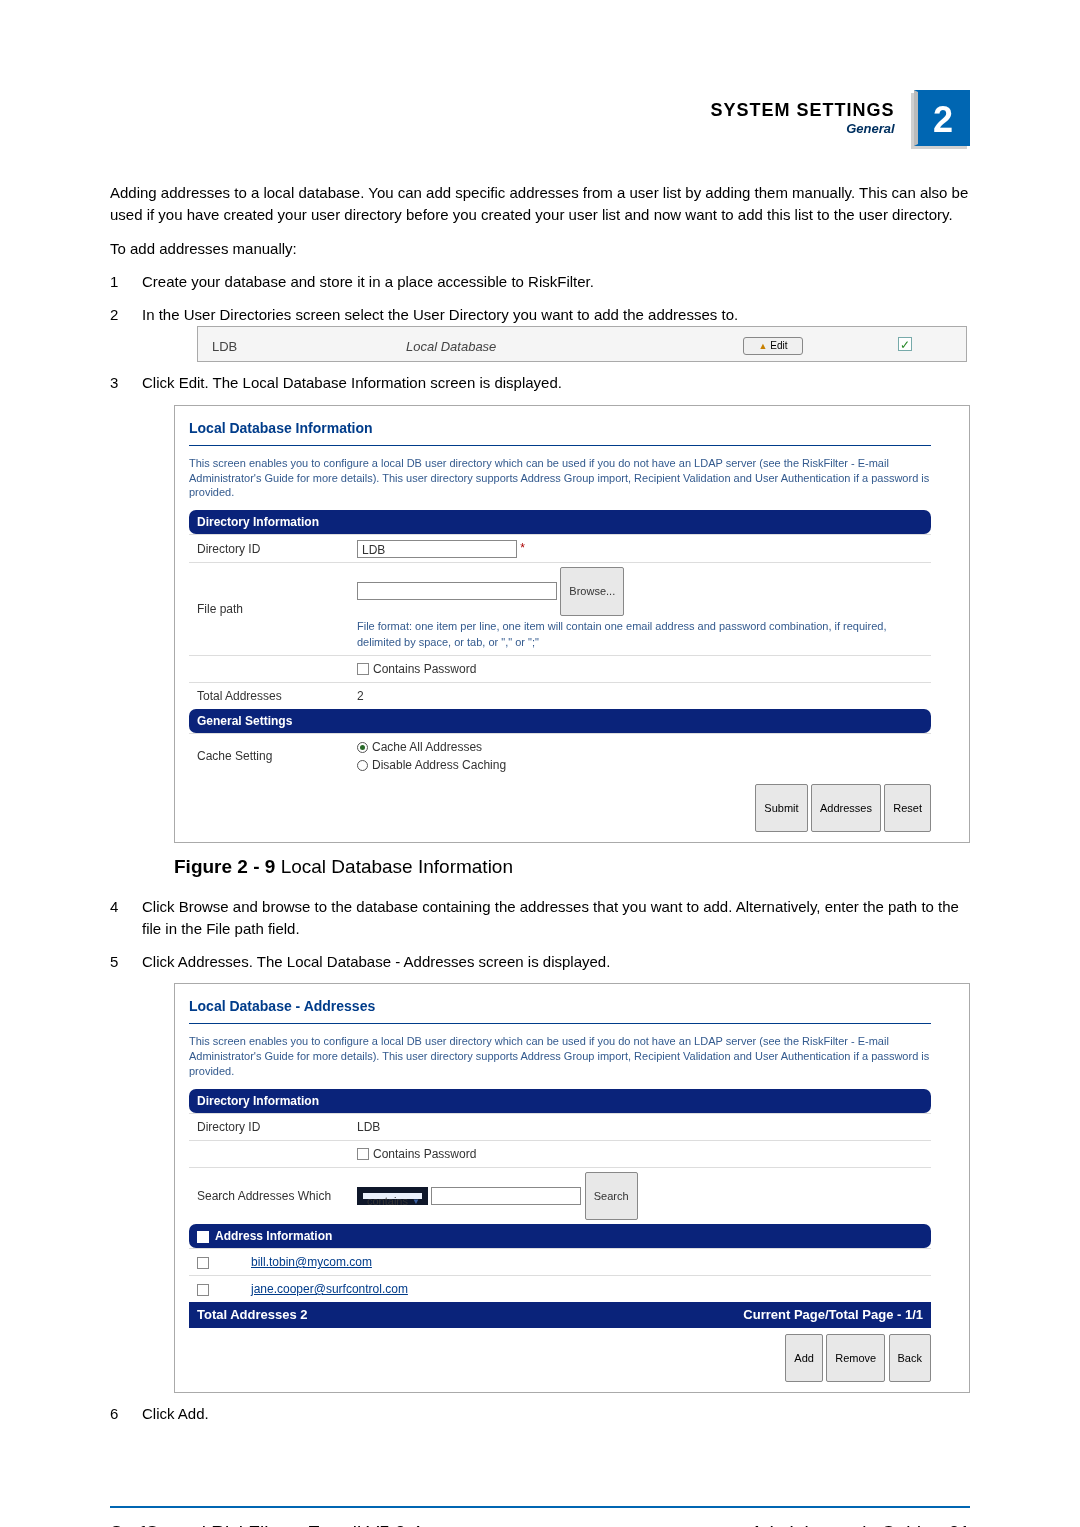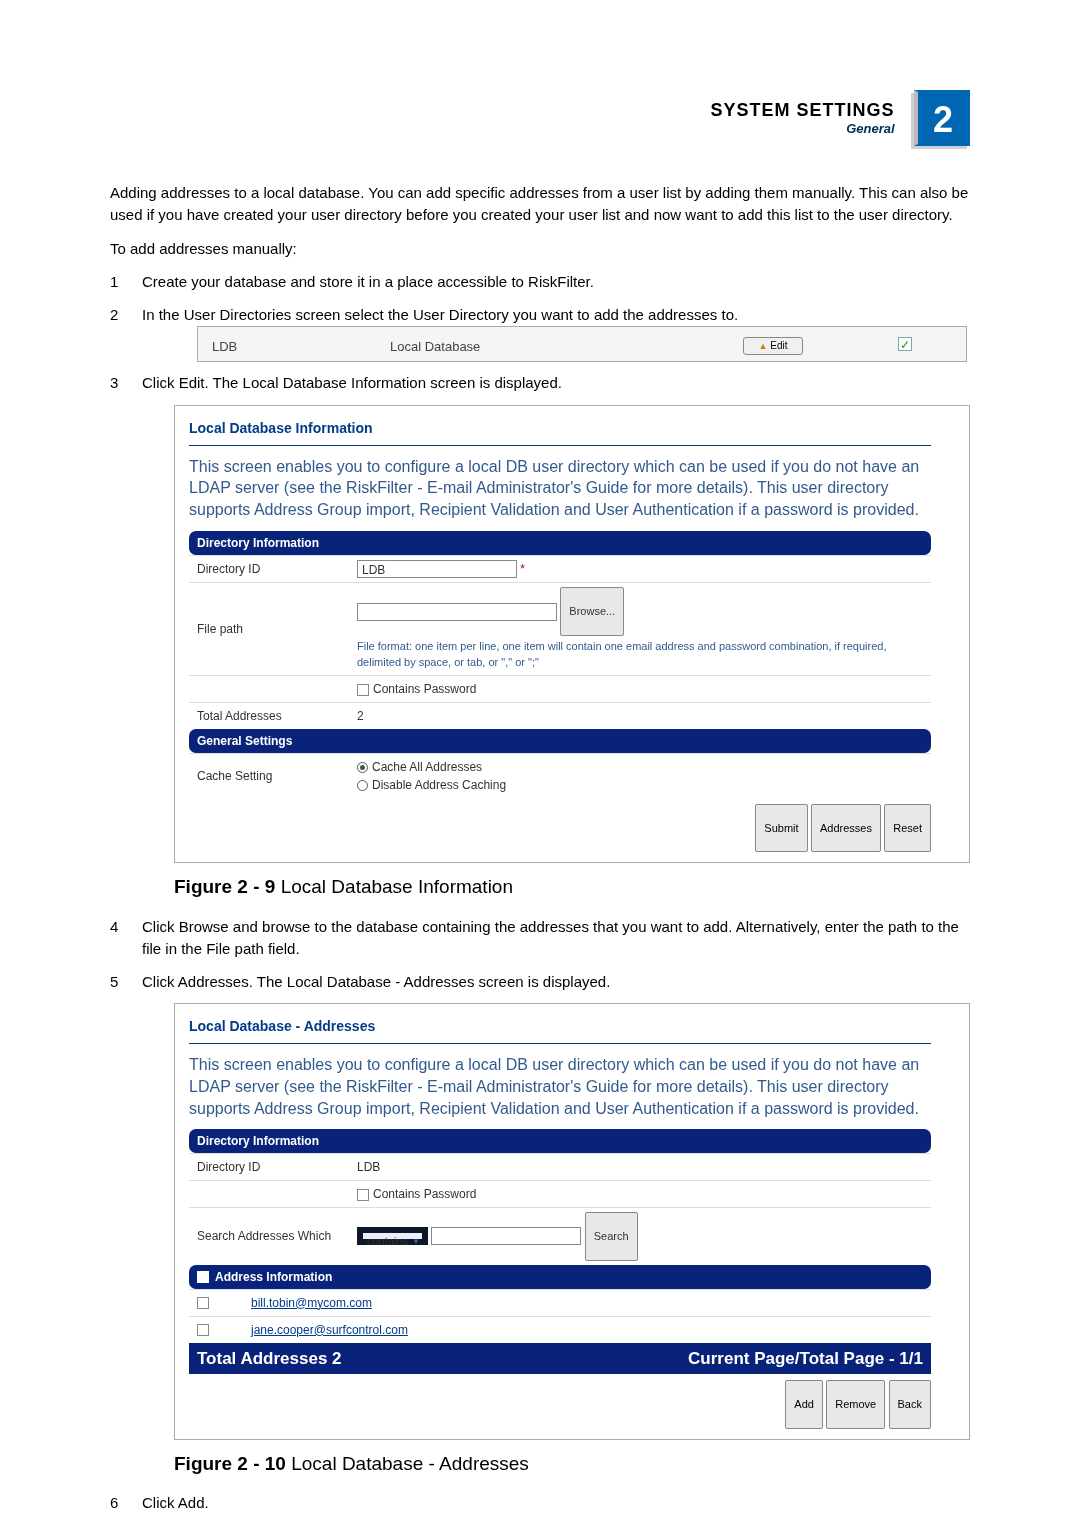--- a/index.html
+++ b/index.html
@@ -16,43 +16,43 @@
   ol.steps > li { counter-increment: step; margin-bottom: 10px; padding-left: 32px; position: relative; }
   ol.steps > li::before { content: counter(step); position: absolute; left: 0; top: 0; }
   .fig-caption { font-size: 19px; margin: 10px 0 14px 32px; }
   .fig-caption .fb { font-weight: bold; }
   .screenshot-outer { margin: 10px 0 6px 32px; border: 1px solid #aaa; background:#fff; }
 
   
   .ss1 { margin-left: 55px; border: 1px solid #aaa; background: #f5f5f5; height: 36px; width: 770px; position: relative; margin-bottom: 6px; }
   .ss1 .txt { position:absolute; font-size: 13px; color:#444; top: 10px; }
   .ss1 .ldb { left: 14px; }
-  .ss1 .ld { left: 192px; }
+  .ss1 .ld { left: 208px; font-style: italic; }
   .ss1 .editbtn { position:absolute; top:10px; left: 545px; width:60px; height:18px; border:1px solid #888; border-radius:3px; background:#f0f0f0; font-size:10px; text-align:center; line-height:16px; color:#000; }
   .ss1 .editbtn::before { content:"\25B2"; color:#c88000; font-size:9px; margin-right:3px; }
   .ss1 .chk { position:absolute; top:10px; left:700px; width:14px; height:14px; border:1px solid #7aa; background:#fff; }
   .ss1 .chk::after { content:"\2713"; color:#2a8a2a; font-size:12px; position:absolute; top:-2px; left:1px; }
 
   
   .panel { width: 770px; padding: 12px 14px 10px 14px; font-size: 12px; }
   .panel-title { color: #003c8a; font-size: 14px; font-weight: bold; padding-bottom: 6px; border-bottom: 1px solid #003c8a; margin-bottom: 10px; }
-  .panel-desc { font-size: 16px; color: #335a8e; margin-bottom: 10px; line-height: 1.35; }
+  .panel-desc { font-size: 11px; color: #335a8e; margin-bottom: 10px; line-height: 1.35; }
   .section-bar { background: #0a237a; color:#fff; font-weight:bold; font-size:12px; padding:3px 8px;border-radius:7px; }
   table.form { width:100%; border-collapse: collapse; font-size:12px; }
   table.form td { padding:4px 8px; border-top: 1px solid #ddd; vertical-align: middle; color:#333; }
   table.form td.lbl { width:160px; color:#333; }
   .mini-input { border:1px solid #888; background:#fff; height:18px; padding:0 4px; font-size:12px; display:inline-block; vertical-align:middle; }
   .mini-btn { border:1px solid #888; background:#e8e8e8; font-size:11px; padding:15px 8px; border-radius:2px; display:inline-block; vertical-align:middle; }
   .hint { font-size:11px; color:#335a8e; margin-top:2px; }
   .chkbox { display:inline-block; width:12px; height:12px; border:1px solid #888; background:#fff; vertical-align:middle; margin-right:4px; }
   .radio { display:inline-block; width:11px; height:11px; border:1px solid #555; border-radius:50%; vertical-align:middle; margin-right:4px; position:relative; }
   .radio.sel::after { content:""; position:absolute; top:2px; left:2px; width:5px; height:5px; background:#2a6a2a; border-radius:50%; }
   .actions { text-align:right; margin-top:6px; }
   .addr-link { color:#003c8a; text-decoration: underline; font-size:12px;padding-left:36px; }
-  .subbar { background:#0a237a; color:#fff; font-weight:bold; font-size:17px; padding:3px 8px; display:flex; justify-content:space-between; }
+  .subbar { background:#0a237a; color:#fff; font-weight:bold; font-size:13px; padding:3px 8px; display:flex; justify-content:space-between; }
   .subbar .rt { font-weight:bold; }
   .select { border:6px solid #0f172a; background:#eaf0fb; height:18px; font-size:11px; padding:0 14px 0 4px; display:inline-block; position:relative; vertical-align:middle; }
   .select::after { content:"\25BC"; font-size:8px; color:#3a5fa0; position:absolute; right:2px; top:3px; }
   .chk2 { display:inline-block; width:12px; height:12px; border:1px solid #888; background:#fff; vertical-align:middle; margin-right:6px; }
 
   
   .footer-rule { border-top:2px solid #0066b2; margin-top:80px; }
   .footer { display:flex; justify-content:space-between; font-size:19px; padding-top:14px; }
   .footer .admn { color:#000; }
   .footer .pg { margin-left:12px; }
@@ -207,23 +207,20 @@
           </div>
 
           <div class="actions">
             <span class="mini-btn">Add</span>
             <span class="mini-btn">Remove</span>
             <span class="mini-btn">Back</span>
           </div>
         </div>
       </div>
 
-      <div class="fig-caption">
-        <span class="fb">Figure 2 - 10</span><span> Local Database - Addresses</span>
-      </div>
     </li>
 
     <li>
       <span>Click </span><span class="bold">Add</span><span>.</span>
     </li>
   </ol>
 
   <div class="footer-rule"></div>
   <div class="footer">
     <div>SurfControl RiskFilter - E-mail V5.2.4</div>

